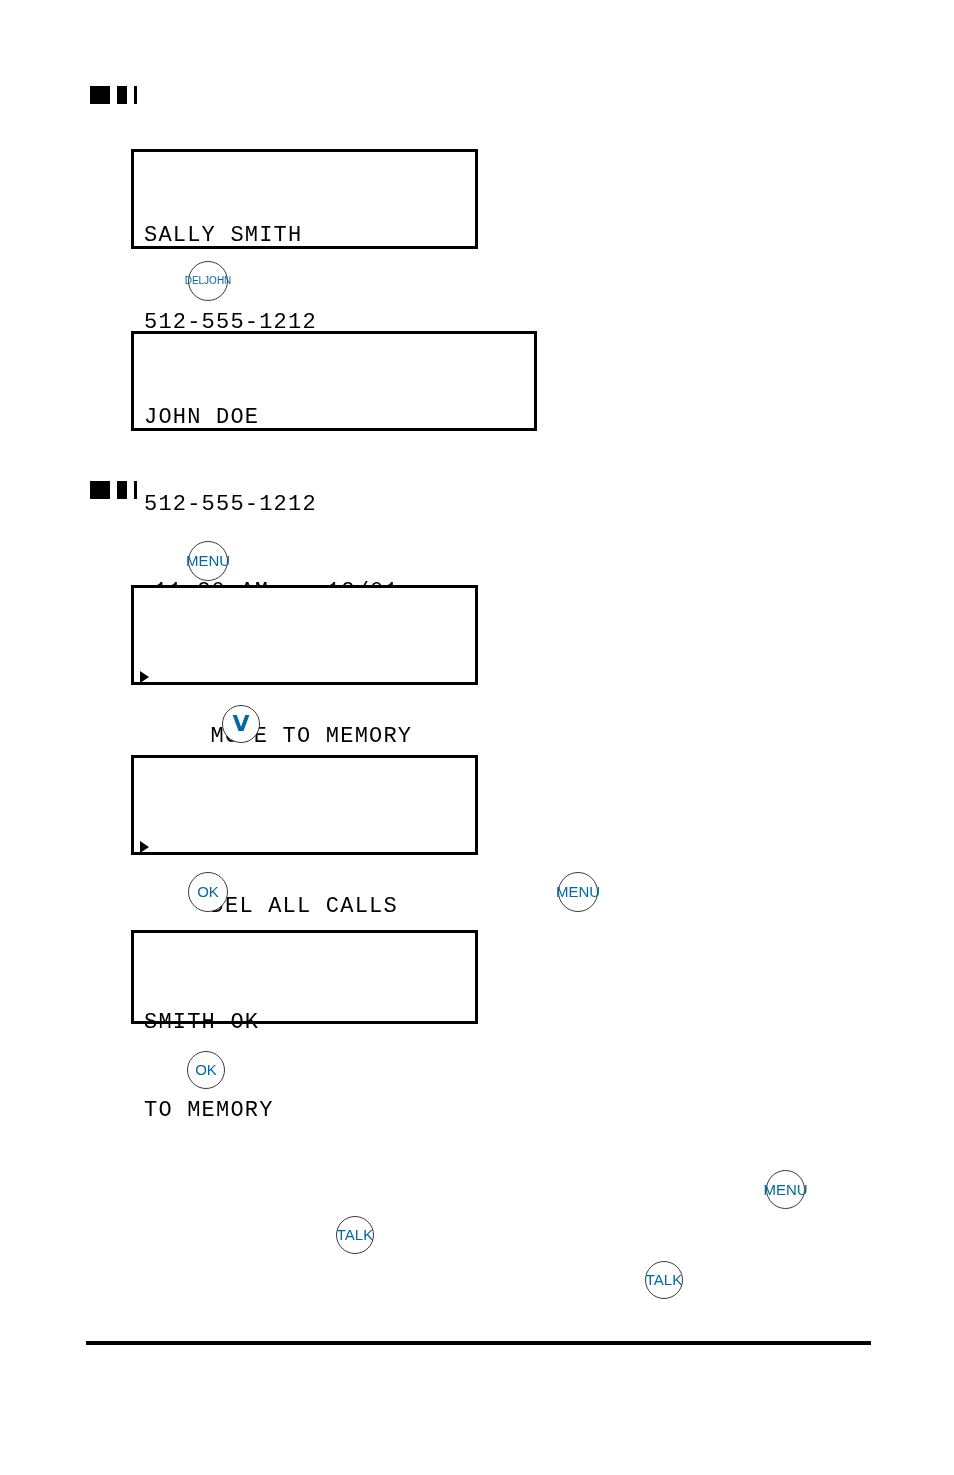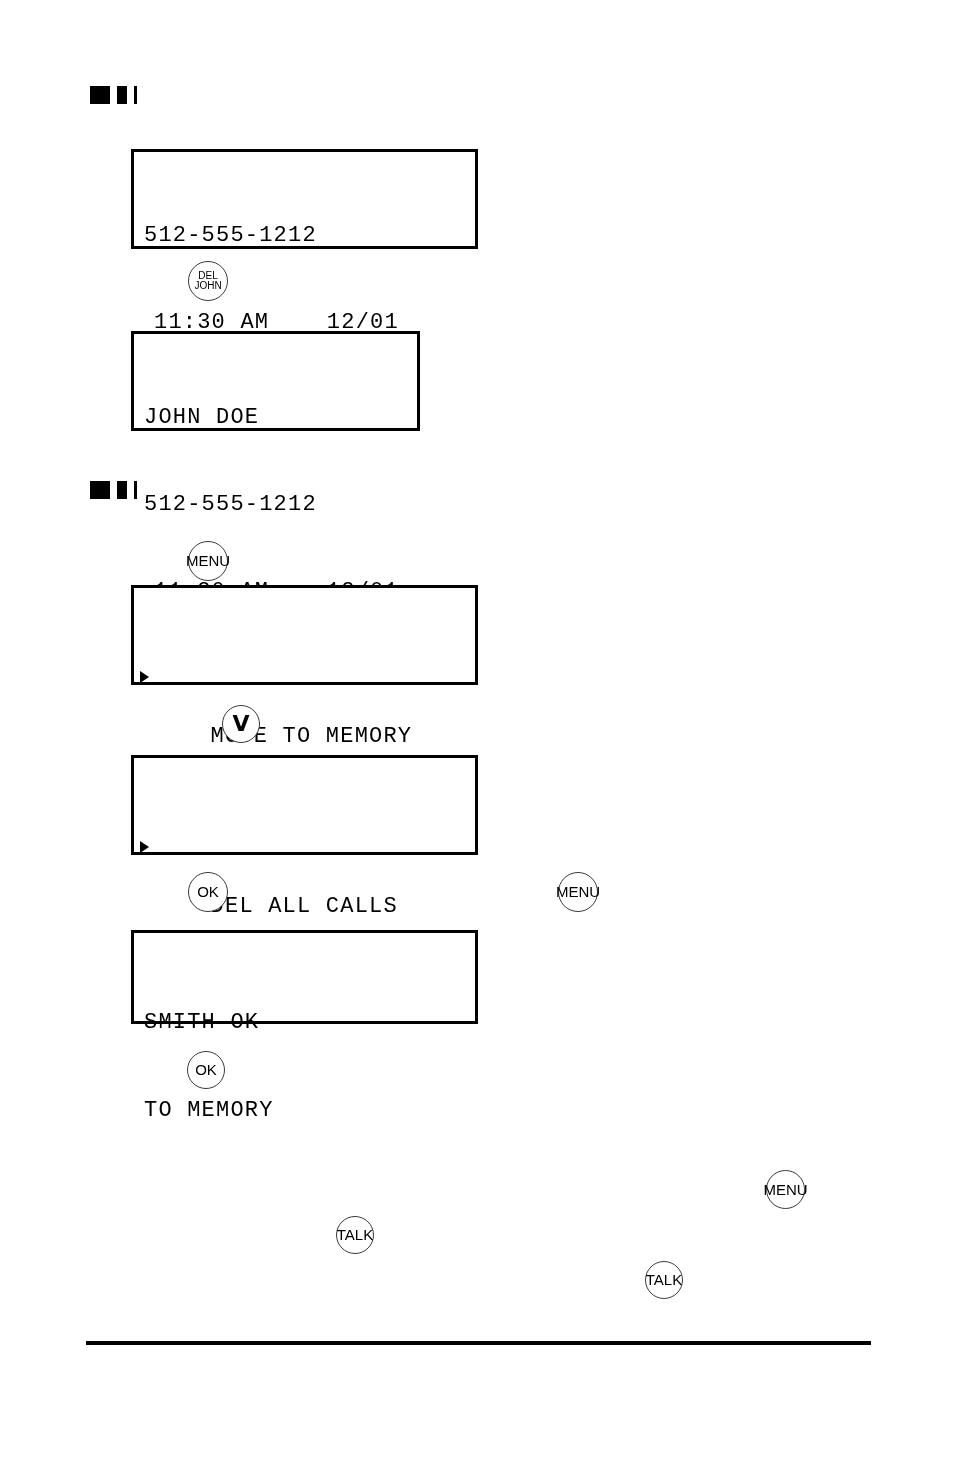--- a/index.html
+++ b/index.html
@@ -92,25 +92,25 @@
   }
 
   
   .key {
     position: absolute;
     box-sizing: border-box;
     border: 1.3px solid #3a3a3a;
     border-radius: 50%;
     background: #ffffff;
     display: flex;
-    flex-direction: column;
+    flex-direction: row;
     align-items: center;
     justify-content: center;
     font-family: "Liberation Sans", sans-serif;
-    color: #000000;
+    color: #0369a1;
     line-height: 1.02;
     text-align: center;
   }
   .key .key-label {
     display: block;
     white-space: nowrap;
   }
   .key.single .key-label { font-size: 15px; }
   .key.dual .key-label { font-size: 10px; }
   .key.chevron .key-label {
@@ -130,30 +130,31 @@
 </head>
 <body>
 
 <div class="bullet-marker" style="left:90px; top:85px;">
   <span class="bar-lg"></span>
   <span class="bar-md"></span>
   <span class="bar-sm"></span>
 </div>
 
 <div class="lcd" style="left:131px; top:149px; width:347px; height:100px;">
+  <span class="lcd-line">SALLY SMITH</span>
   <span class="lcd-line">512-555-1212</span>
   <span class="lcd-line indent">11:30 AM    12/01</span>
 </div>
 
 <div class="key dual" style="left:188px; top:261px; width:40px; height:40px;">
   <span class="key-label">DEL</span>
   <span class="key-label">JOHN</span>
 </div>
 
-<div class="lcd" style="left:131px; top:331px; width:289px; height:100px;">
+<div class="lcd" style="left:131px; top:331px; width:406px; height:100px;">
   <span class="lcd-line">JOHN DOE</span>
   <span class="lcd-line">512-555-1212</span>
   <span class="lcd-line indent">11:30 AM    12/01</span>
 </div>
 
 <div class="bullet-marker" style="left:90px; top:480px;">
   <span class="bar-lg"></span>
   <span class="bar-md"></span>
   <span class="bar-sm"></span>
 </div>

